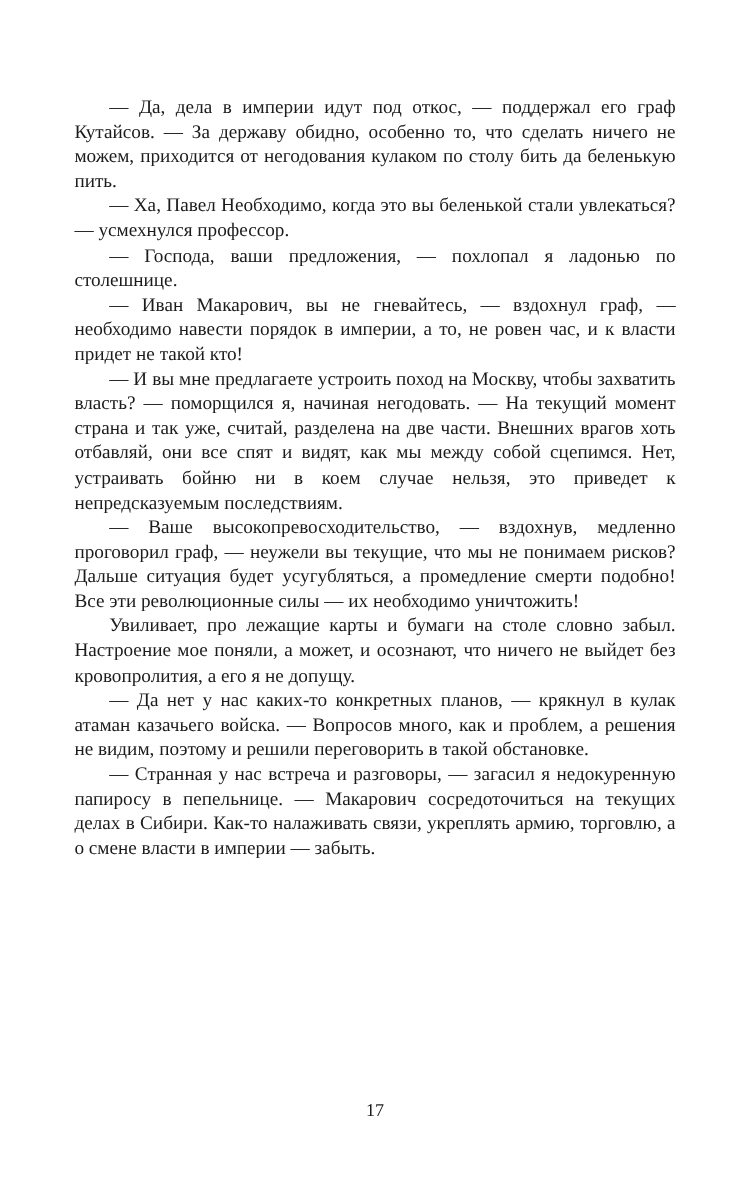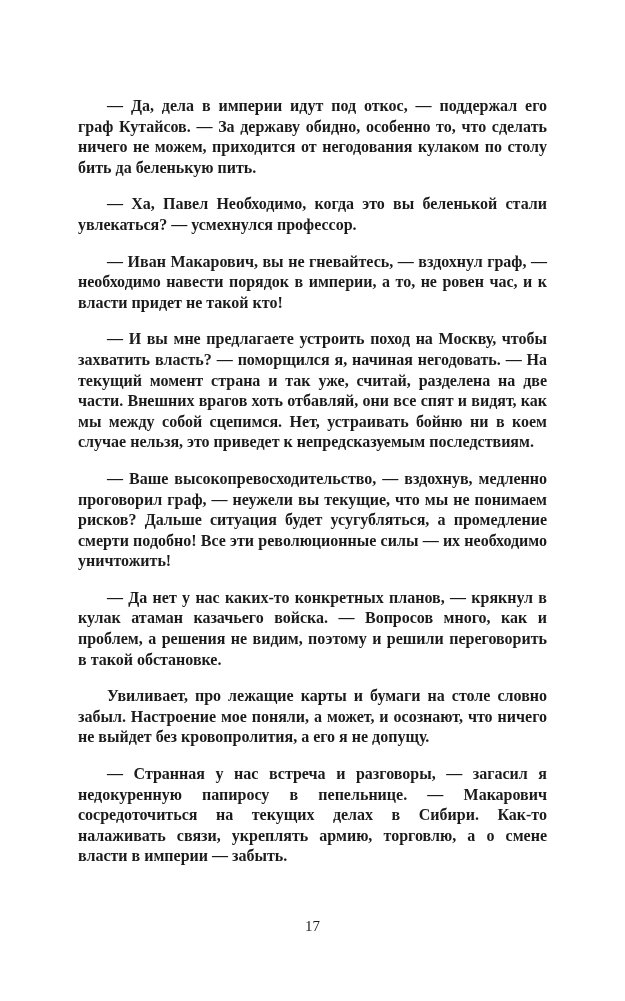--- a/index.html
+++ b/index.html
@@ -21,43 +21,43 @@
     left: 62px;
     top: 80px;
     width: 501px;
     text-align: justify;
     font-size: 16px;
     line-height: 20.6px;
     hyphens: auto;
     -webkit-hyphens: auto;
   }
   .text-block p {
-    margin: 16px;
+    margin: 0;
     padding: 0;
     text-indent: 29px;
-    font-weight: bold;
   }
   .page-number {
     position: absolute;
     left: 0;
     top: 918px;
     width: 100%;
     text-align: center;
     font-size: 15px;
     color: #1b1b1b;
   }
 </style>
 </head>
 <body>
 
 <div class="page">
   <div class="text-block">
     <p>— Да, дела в империи идут под откос, — поддержал его граф Кутайсов. — За державу обидно, особенно то, что сделать ничего не можем, приходится от негодования кулаком по столу бить да беленькую пить.</p>
     <p>— Ха, Павел Необходимо, когда это вы беленькой стали увлекаться? — усмехнулся профессор.</p>
+    <p>— Господа, ваши предложения, — похлопал я ладонью по столешнице.</p>
     <p>— Иван Макарович, вы не гневайтесь, — вздохнул граф, — необходимо навести порядок в империи, а то, не ровен час, и к власти придет не такой кто!</p>
     <p>— И вы мне предлагаете устроить поход на Москву, чтобы захватить власть? — поморщился я, начиная негодовать. — На текущий момент страна и так уже, считай, разделена на две части. Внешних врагов хоть отбавляй, они все спят и видят, как мы между собой сцепимся. Нет, устраивать бойню ни в коем случае нельзя, это приведет к непредсказуемым последствиям.</p>
     <p>— Ваше высокопревосходительство, — вздохнув, медленно проговорил граф, — неужели вы текущие, что мы не понимаем рисков? Дальше ситуация будет усугубляться, а промедление смерти подобно! Все эти революционные силы — их необходимо уничтожить!</p>
+    <p>Увиливает, про лежащие карты и бумаги на столе словно забыл. Настроение мое поняли, а может, и осознают, что ничего не выйдет без кровопролития, а его я не допущу.</p>
     <p>— Да нет у нас каких-то конкретных планов, — крякнул в кулак атаман казачьего войска. — Вопросов много, как и проблем, а решения не видим, поэтому и решили переговорить в такой обстановке.</p>
-    <p>Увиливает, про лежащие карты и бумаги на столе словно забыл. Настроение мое поняли, а может, и осознают, что ничего не выйдет без кровопролития, а его я не допущу.</p>
     <p>— Странная у нас встреча и разговоры, — загасил я недокуренную папиросу в пепельнице. — Макарович сосредоточиться на текущих делах в Сибири. Как-то налаживать связи, укреплять армию, торговлю, а о смене власти в империи — забыть.</p>
   </div>
   <div class="page-number">17</div>
 </div>
 
 </body></html>

